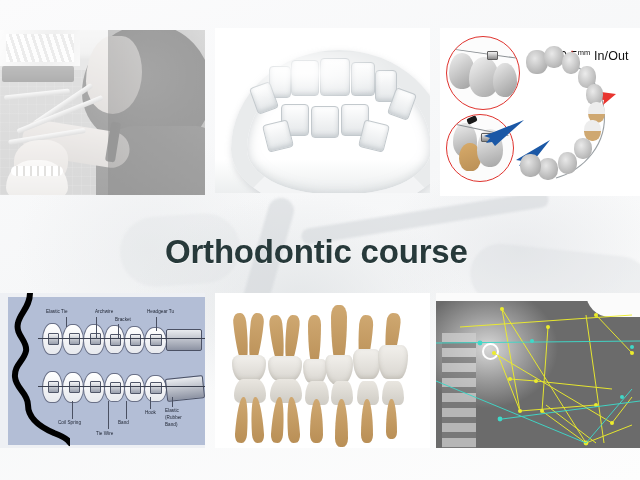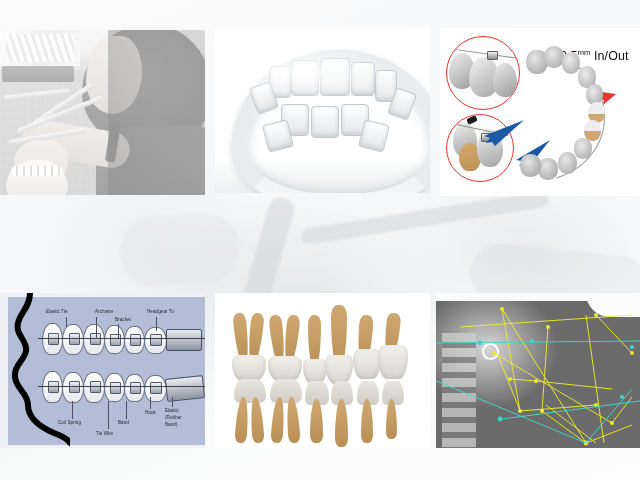--- a/index.html
+++ b/index.html
@@ -330,20 +330,21 @@
     <div style="position:absolute;left:138px;top:38px;width:18px;height:22px;background:radial-gradient(ellipse at 40% 35%,#ececec,#a4a4a4);border-radius:46%;"></div>
     <div style="position:absolute;left:146px;top:56px;width:17px;height:21px;background:radial-gradient(ellipse at 40% 35%,#eaeaea,#a2a2a2);border-radius:46%;"></div>
     <div style="position:absolute;left:148px;top:74px;width:17px;height:21px;background:linear-gradient(180deg,#ededed 55%,#cfa871 55%);border-radius:46%;"></div>
     <div style="position:absolute;left:144px;top:92px;width:17px;height:21px;background:linear-gradient(180deg,#ededed 50%,#cfa871 50%);border-radius:46%;"></div>
     <div style="position:absolute;left:134px;top:110px;width:18px;height:21px;background:radial-gradient(ellipse at 40% 35%,#eaeaea,#a2a2a2);border-radius:46%;"></div>
     <div style="position:absolute;left:118px;top:124px;width:19px;height:22px;background:radial-gradient(ellipse at 40% 35%,#e8e8e8,#9f9f9f);border-radius:46%;"></div>
     <div style="position:absolute;left:98px;top:130px;width:20px;height:22px;background:radial-gradient(ellipse at 40% 35%,#e6e6e6,#9c9c9c);border-radius:46%;"></div>
     <div style="position:absolute;left:80px;top:126px;width:21px;height:23px;background:radial-gradient(ellipse at 40% 35%,#e4e4e4,#9a9a9a);border-radius:46%;"></div>
   </div>
 
+  <div class="title">Orthodontic course</div>
 
   <div class="panel" id="p-braces">
     <div class="field"></div>
 
     <div class="brow" style="left:42px;top:30px;width:160px;">
       <div class="bt" style="left:0;top:0;width:19px;height:30px;"></div>
       <div class="bt" style="left:20px;top:1px;width:20px;height:29px;"></div>
       <div class="bt" style="left:41px;top:1px;width:20px;height:29px;"></div>
       <div class="bt" style="left:62px;top:2px;width:19px;height:27px;"></div>
       <div class="bt" style="left:82px;top:3px;width:19px;height:26px;"></div>

